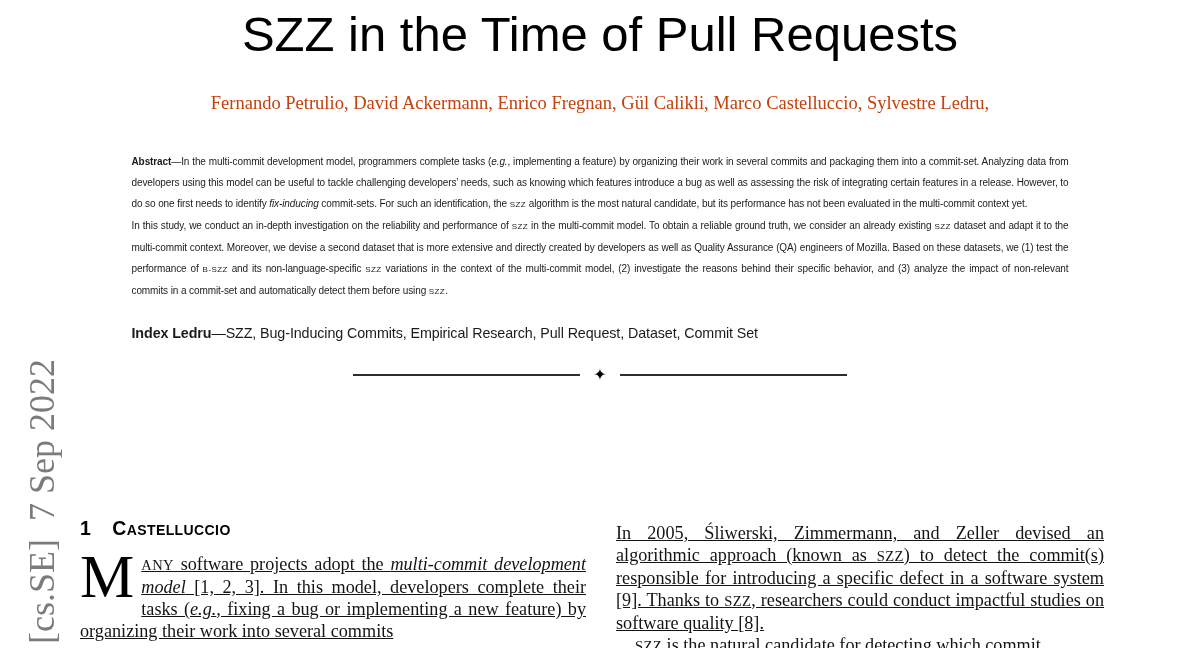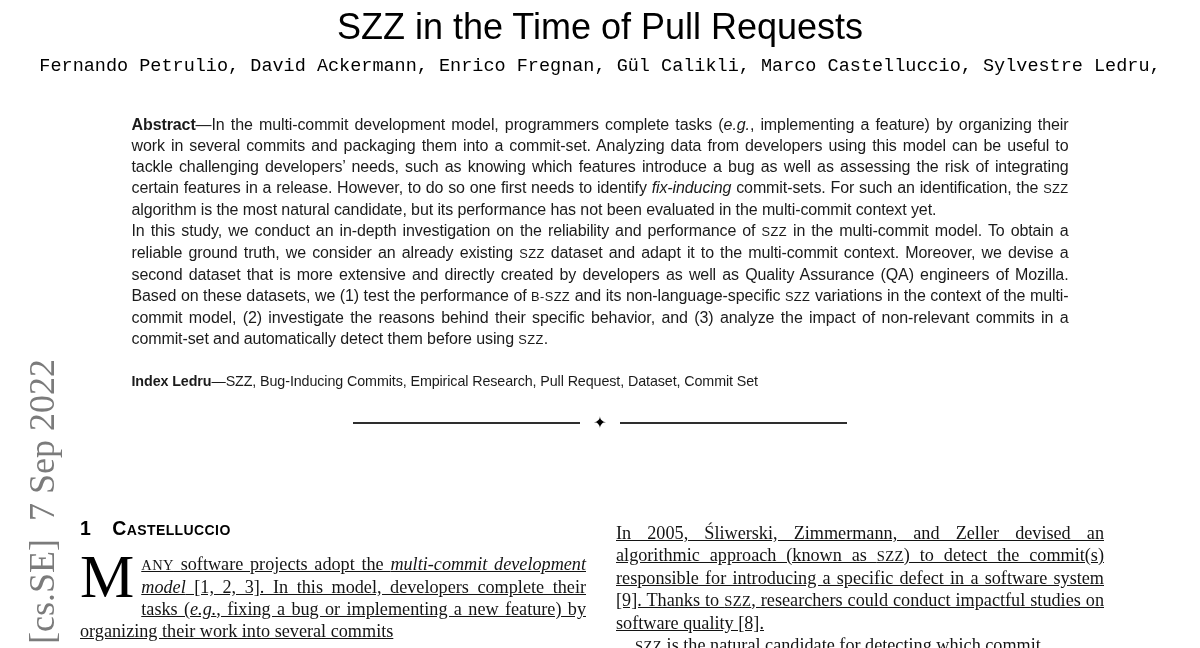--- a/index.html
+++ b/index.html
@@ -24,39 +24,39 @@
     color:#7b7b7b;
     white-space:pre;
   }
 
   
   .paper-title {
     margin:6px auto 0;
     text-align:center;
     font-family:"Liberation Sans", sans-serif;
     font-weight:400;
-    font-size:36px;
+    font-size:49px;
     letter-spacing:0;
     color:#000;
   }
   .authors {
-    margin-top:8px;
+    margin-top:31px;
     text-align:center;
-    font-family:Liberation Mono, monospace;
+    font-family:Liberation Serif, serif;
     font-size:18.5px;
     line-height:21px;
-    color:#000000;
+    color:#c2410c;
   }
 
   
   .abstract {
     width:937px;
     margin:37px auto 0;
     font-family:"Liberation Sans", sans-serif;
-    font-size:16px;
+    font-size:10px;
     line-height:21px;
     text-align:justify;
     color:#1b1b1b;
     letter-spacing:-0.1px;
   }
   .abstract p { margin:0; }
   .bold-label { font-weight:700; }
   .index-terms {
     width:937px;
     margin:21px auto 0;

